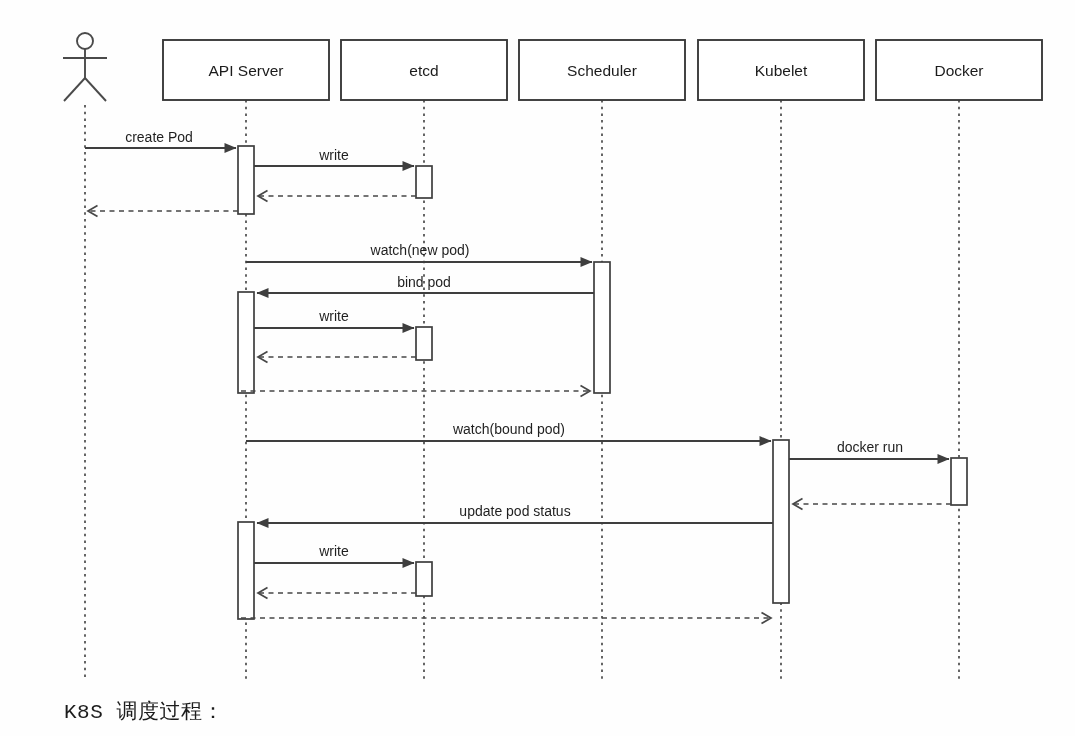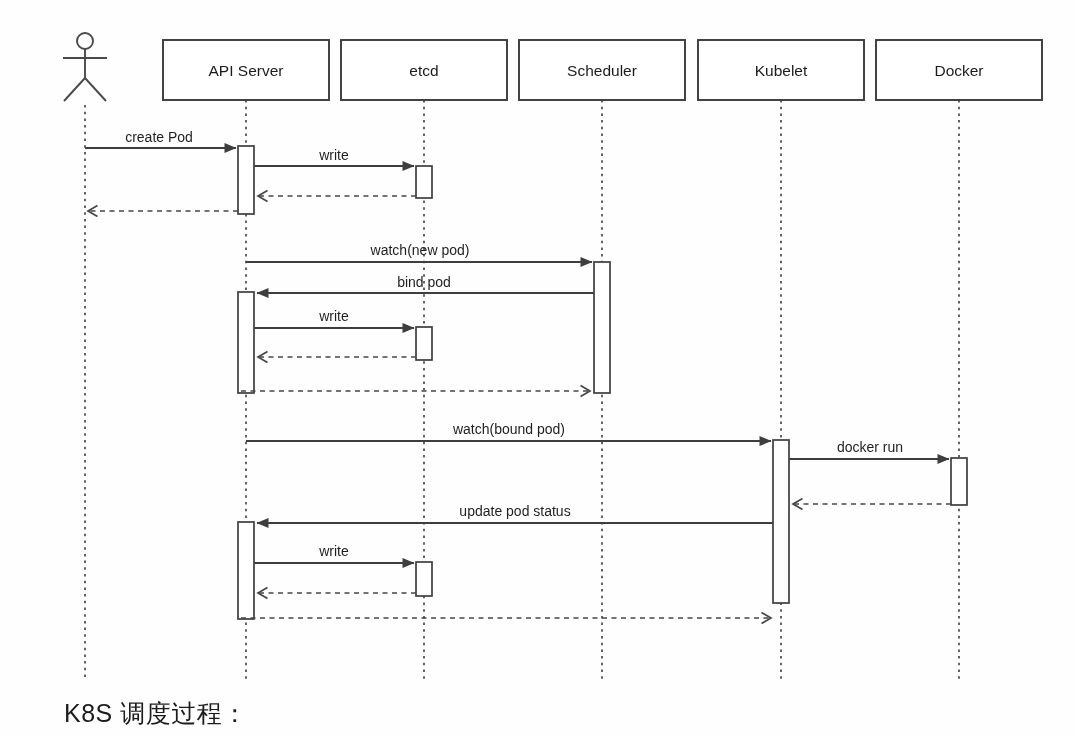--- a/index.html
+++ b/index.html
@@ -17,24 +17,24 @@
   .lifeline    { stroke: #4a4a4a; stroke-width: 1.7; stroke-dasharray: 2.5 4.2; fill: none; }
   .activation  { fill: #ffffff; stroke: #3e3e3e; stroke-width: 1.7; }
   .solid-msg   { stroke: #3e3e3e; stroke-width: 2; fill: none; }
   .return-msg  { stroke: #474747; stroke-width: 1.7; stroke-dasharray: 5 4.5; fill: none; }
   .msg-label   { font: 14px "Liberation Sans", sans-serif; fill: #1f1f1f; text-anchor: middle; }
   .actor-stroke{ stroke: #4a4a4a; stroke-width: 1.9; fill: none; }
   .caption {
     position: absolute;
     left: 64px;
     top: 697px;
-    font-size: 25px;
+    font-size: 21px;
     color: #1c1c1c;
     letter-spacing: 0.5px;
-    font-family: Liberation Sans, sans-serif;
+    font-family: Liberation Mono, monospace;
     text-align: center;
   }
 </style>
 </head>
 <body>
 
 <div class="stage">
 
   <svg width="1075" height="736" viewBox="0 0 1075 736">
 

